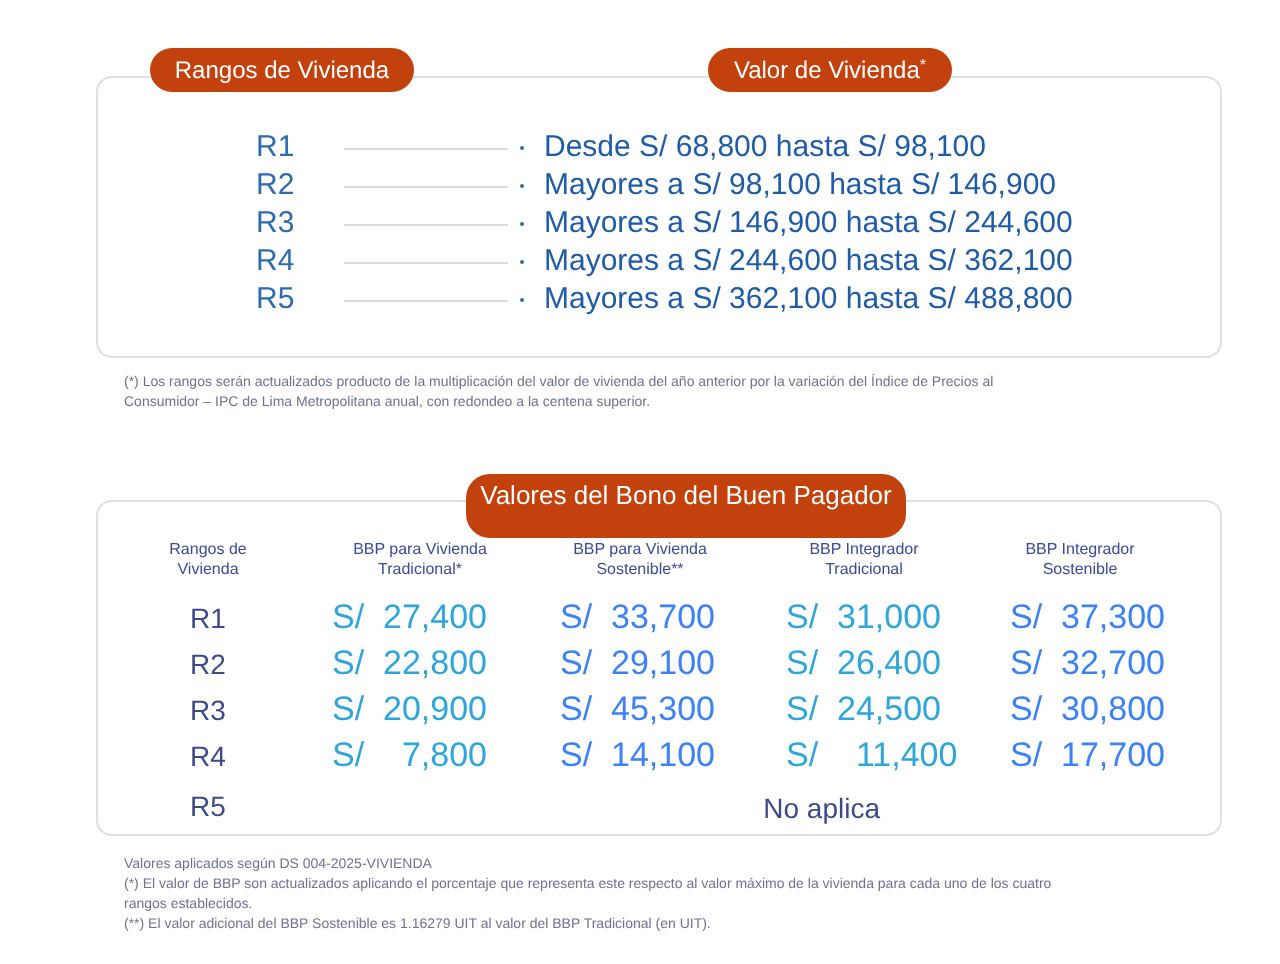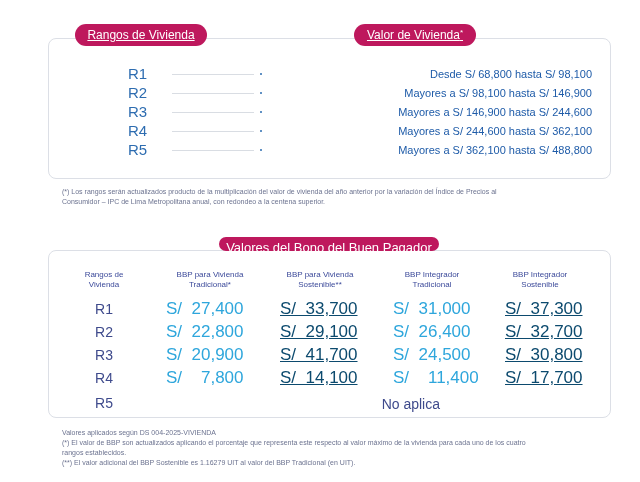--- a/index.html
+++ b/index.html
@@ -10,72 +10,71 @@
       position: absolute;
       border: 1px solid #dcdfe6;
       border-radius: 8px;
       background: #fff;
     }
     #box1 { left: 48px; top: 38px; width: 563px; height: 141px; }
     #box2 { left: 48px; top: 250px; width: 563px; height: 168px; }
 
     .pill {
       position: absolute;
-      background: #be185d;
+      background: #c2410c;
       color: #fff;
       border-radius: 12px;
       font-size: 12px;
       text-align: center;
       line-height: 22px;
       height: 22px;
       white-space: nowrap;
-      text-decoration: underline;
     }
     #pill-rangos { left: 75px; top: 24px; width: 132px; }
     #pill-valor { left: 354px; top: 24px; width: 122px; }
     #pill-valor sup { font-size: 8px; vertical-align: top; position: relative; top: -2px; }
-    #pill-bono { left: 219px; top: 237px; width: 220px; height: 14px; font-size: 13px; }
+    #pill-bono { left: 233px; top: 237px; width: 220px; height: 32px; font-size: 13px; }
 
     .range-row { position: absolute; left: 0; width: 640px; height: 20px; }
     .range-label {
       position: absolute; left: 128px; width: 30px;
       font-size: 15px; color: #2d6cb0; line-height: 20px;
     }
     .range-line {
       position: absolute; left: 172px; width: 82px; top: 10px;
       height: 1px; background: #d9dde3;
     }
     .range-dot {
       position: absolute; left: 260px; top: 9px;
       width: 2px; height: 2px; background: #2d6cb0; border-radius: 1px;
     }
     .range-value {
-      position: absolute; left: 272px; width: 320px; text-align: right;
-      font-size: 11px; color: #1e5ba8; line-height: 20px;
+      position: absolute; left: 272px; width: 320px; text-align: left;
+      font-size: 15px; color: #1e5ba8; line-height: 20px;
     }
 
     .note {
       position: absolute; left: 62px; color: #6c7390;
       font-size: 7px; line-height: 10px;
     }
     #note1 { top: 187px; width: 520px; }
 
     .col-header {
       position: absolute; top: 270px; text-align: center;
       font-size: 8px; color: #3c4a9a; line-height: 10px;
     }
     .row-label {
       position: absolute; left: 92px; width: 24px; text-align: center;
       font-size: 14px; color: #3e4a8c; line-height: 20px;
     }
     .val {
       position: absolute; font-size: 17px; line-height: 20px; white-space: pre;
     }
     .val.blue { color: #2ea6dc; }
-    .val.green { color: #0c4a6e; text-decoration: underline; }
+    .val.green { color: #3b82f6; }
     .no-aplica {
       position: absolute; left: 300px; width: 140px; text-align: right;
       top: 394px; font-size: 14px; color: #3e4a8c; line-height: 20px;
     }
     #note2 { top: 428px; width: 540px; }
   </style>
 </head>
 <body>
 
 <div class="box" id="box1"></div>
@@ -149,21 +148,21 @@
 <div class="val green" style="left:505px;top:299px">S/  37,300</div>
 
 <div class="row-label" style="top:322px">R2</div>
 <div class="val blue" style="left:166px;top:322px">S/  22,800</div>
 <div class="val green" style="left:280px;top:322px">S/  29,100</div>
 <div class="val blue" style="left:393px;top:322px">S/  26,400</div>
 <div class="val green" style="left:505px;top:322px">S/  32,700</div>
 
 <div class="row-label" style="top:345px">R3</div>
 <div class="val blue" style="left:166px;top:345px">S/  20,900</div>
-<div class="val green" style="left:280px;top:345px">S/  41,700</div>
+<div class="val green" style="left:280px;top:345px">S/  45,300</div>
 <div class="val blue" style="left:393px;top:345px">S/  24,500</div>
 <div class="val green" style="left:505px;top:345px">S/  30,800</div>
 
 <div class="row-label" style="top:368px">R4</div>
 <div class="val blue" style="left:166px;top:368px">S/    7,800</div>
 <div class="val green" style="left:280px;top:368px">S/  14,100</div>
 <div class="val blue" style="left:393px;top:368px">S/    11,400</div>
 <div class="val green" style="left:505px;top:368px">S/  17,700</div>
 
 <div class="row-label" style="top:393px">R5</div>

